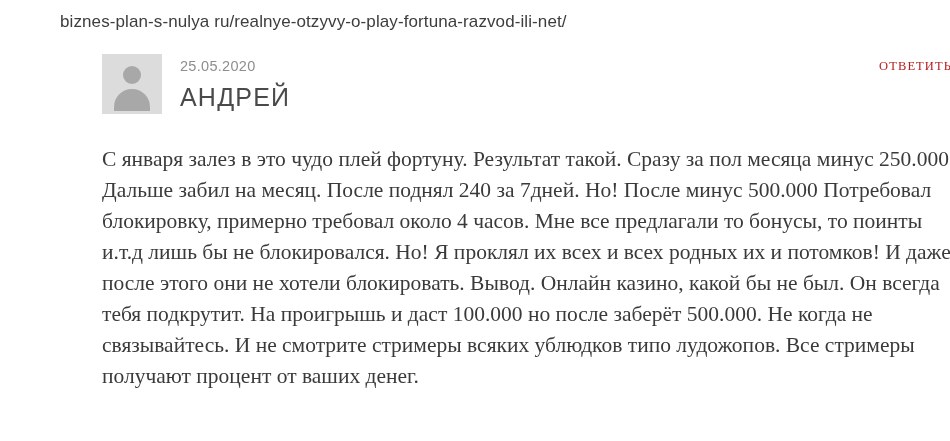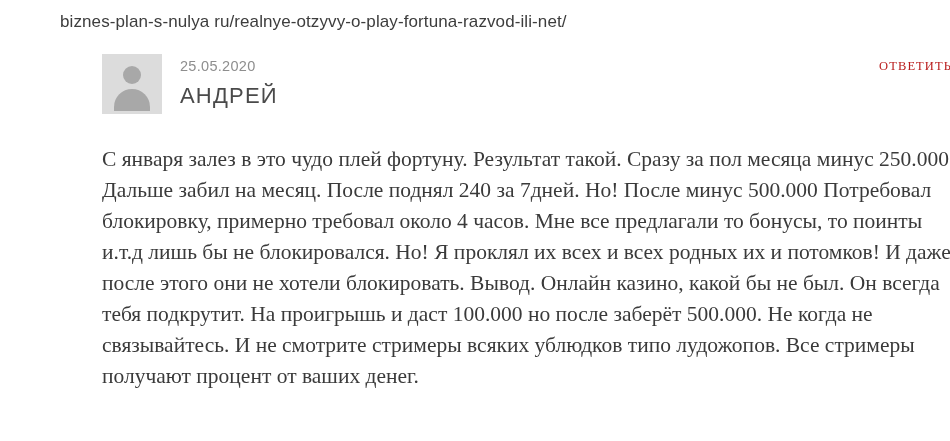--- a/index.html
+++ b/index.html
@@ -70,21 +70,21 @@
     padding-top: 4px;
   }
   .comment-date {
     font-size: 14.5px;
     color: #8e8e8e;
     letter-spacing: 0.3px;
     font-family: "Liberation Sans", sans-serif;
   }
   .comment-author {
     margin-top: 9px;
-    font-size: 22px;
+    font-size: 25px;
     color: #4a4a4a;
     letter-spacing: 1.2px;
     font-family: "Liberation Sans", sans-serif;
   }
   .reply-link {
     position: absolute;
     right: 0;
     top: 5px;
     font-size: 12.5px;
     color: #b91c1c;

